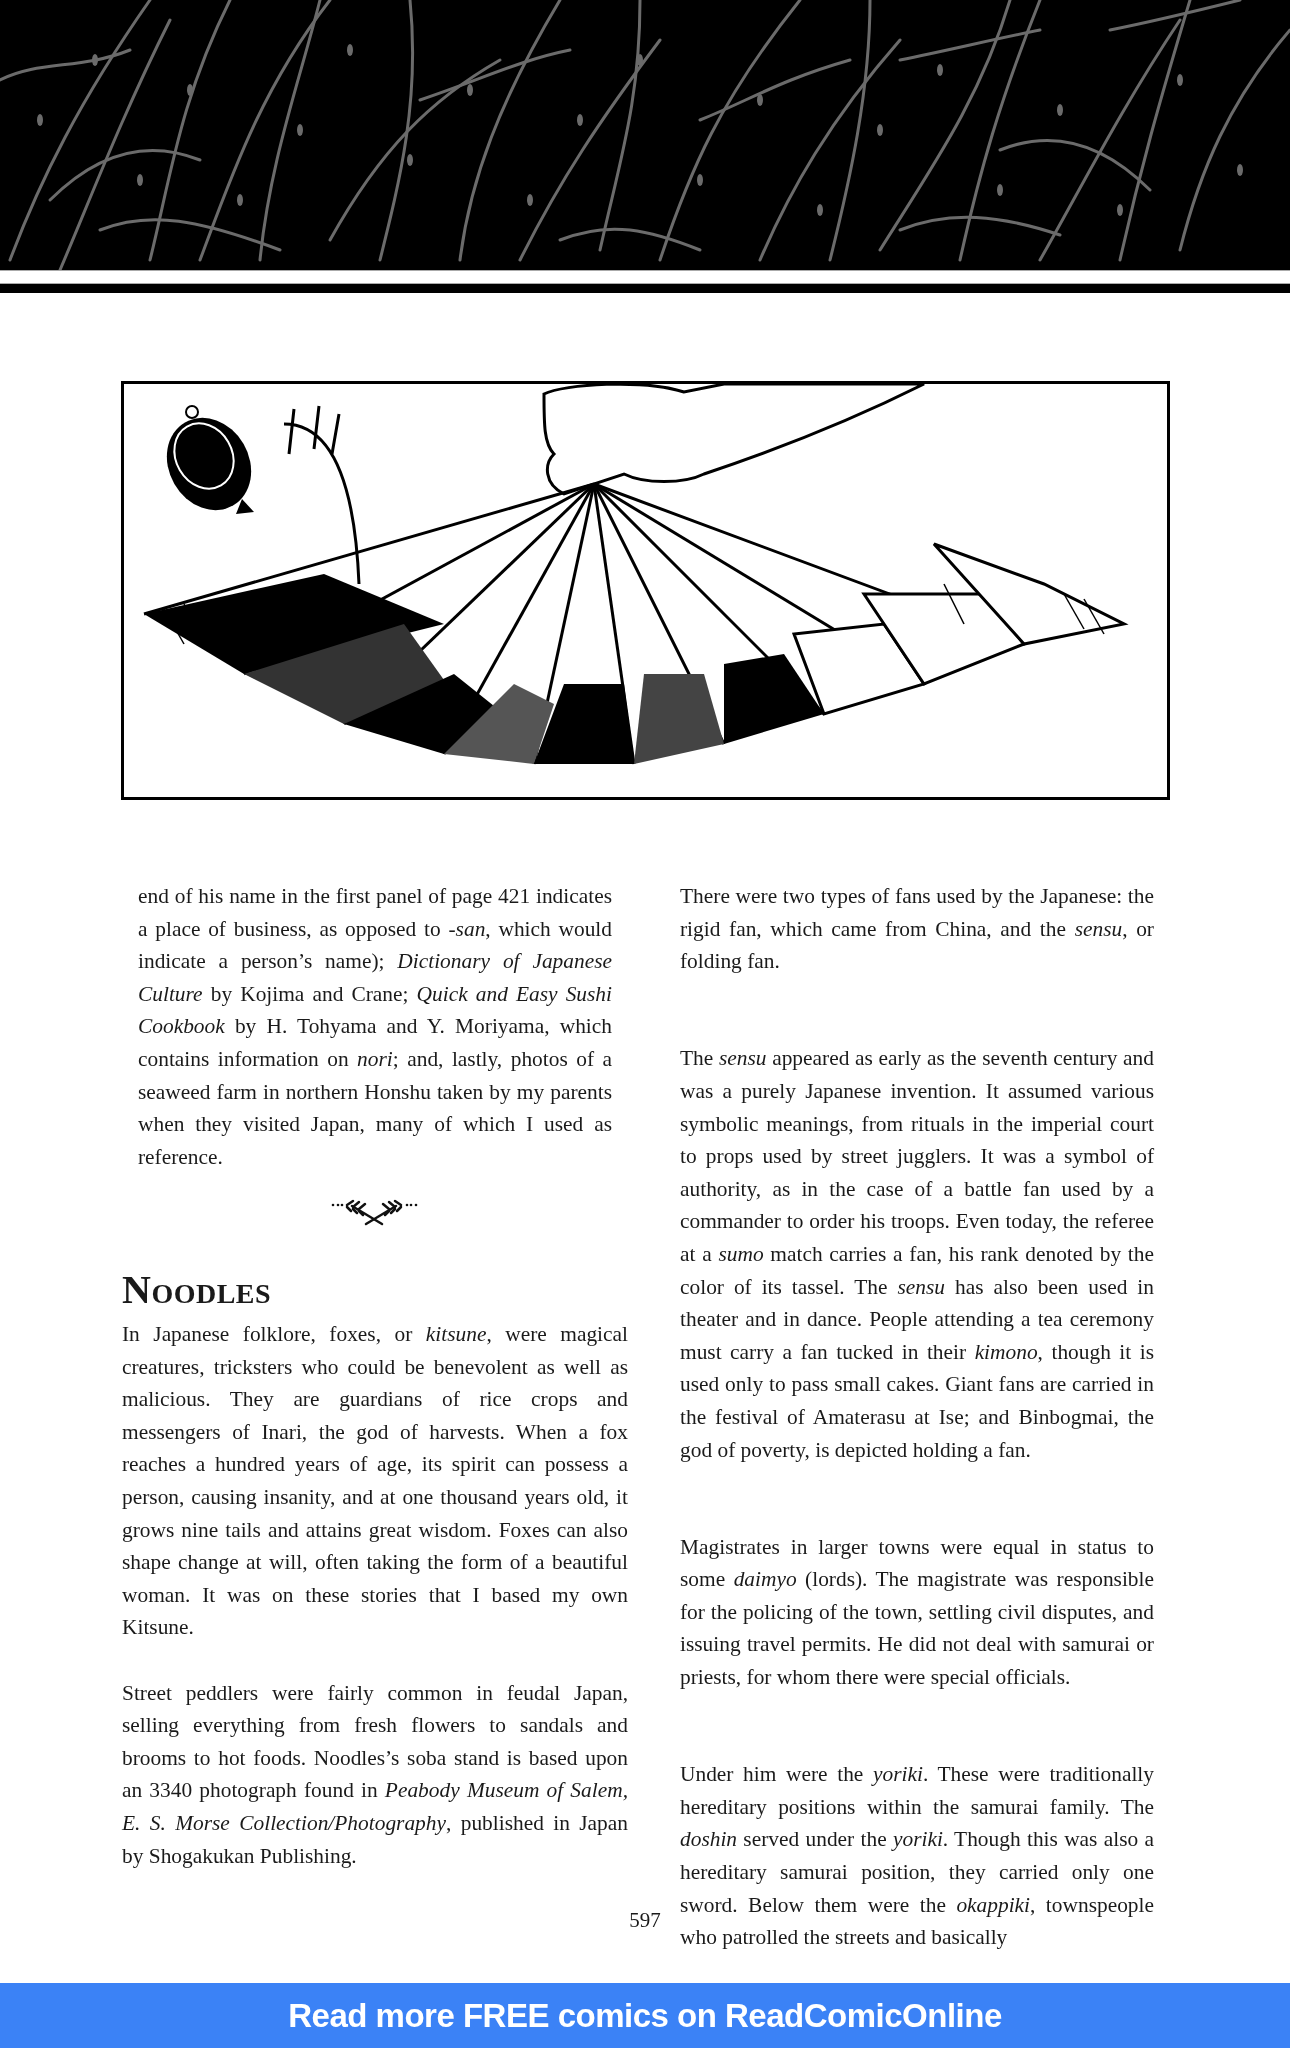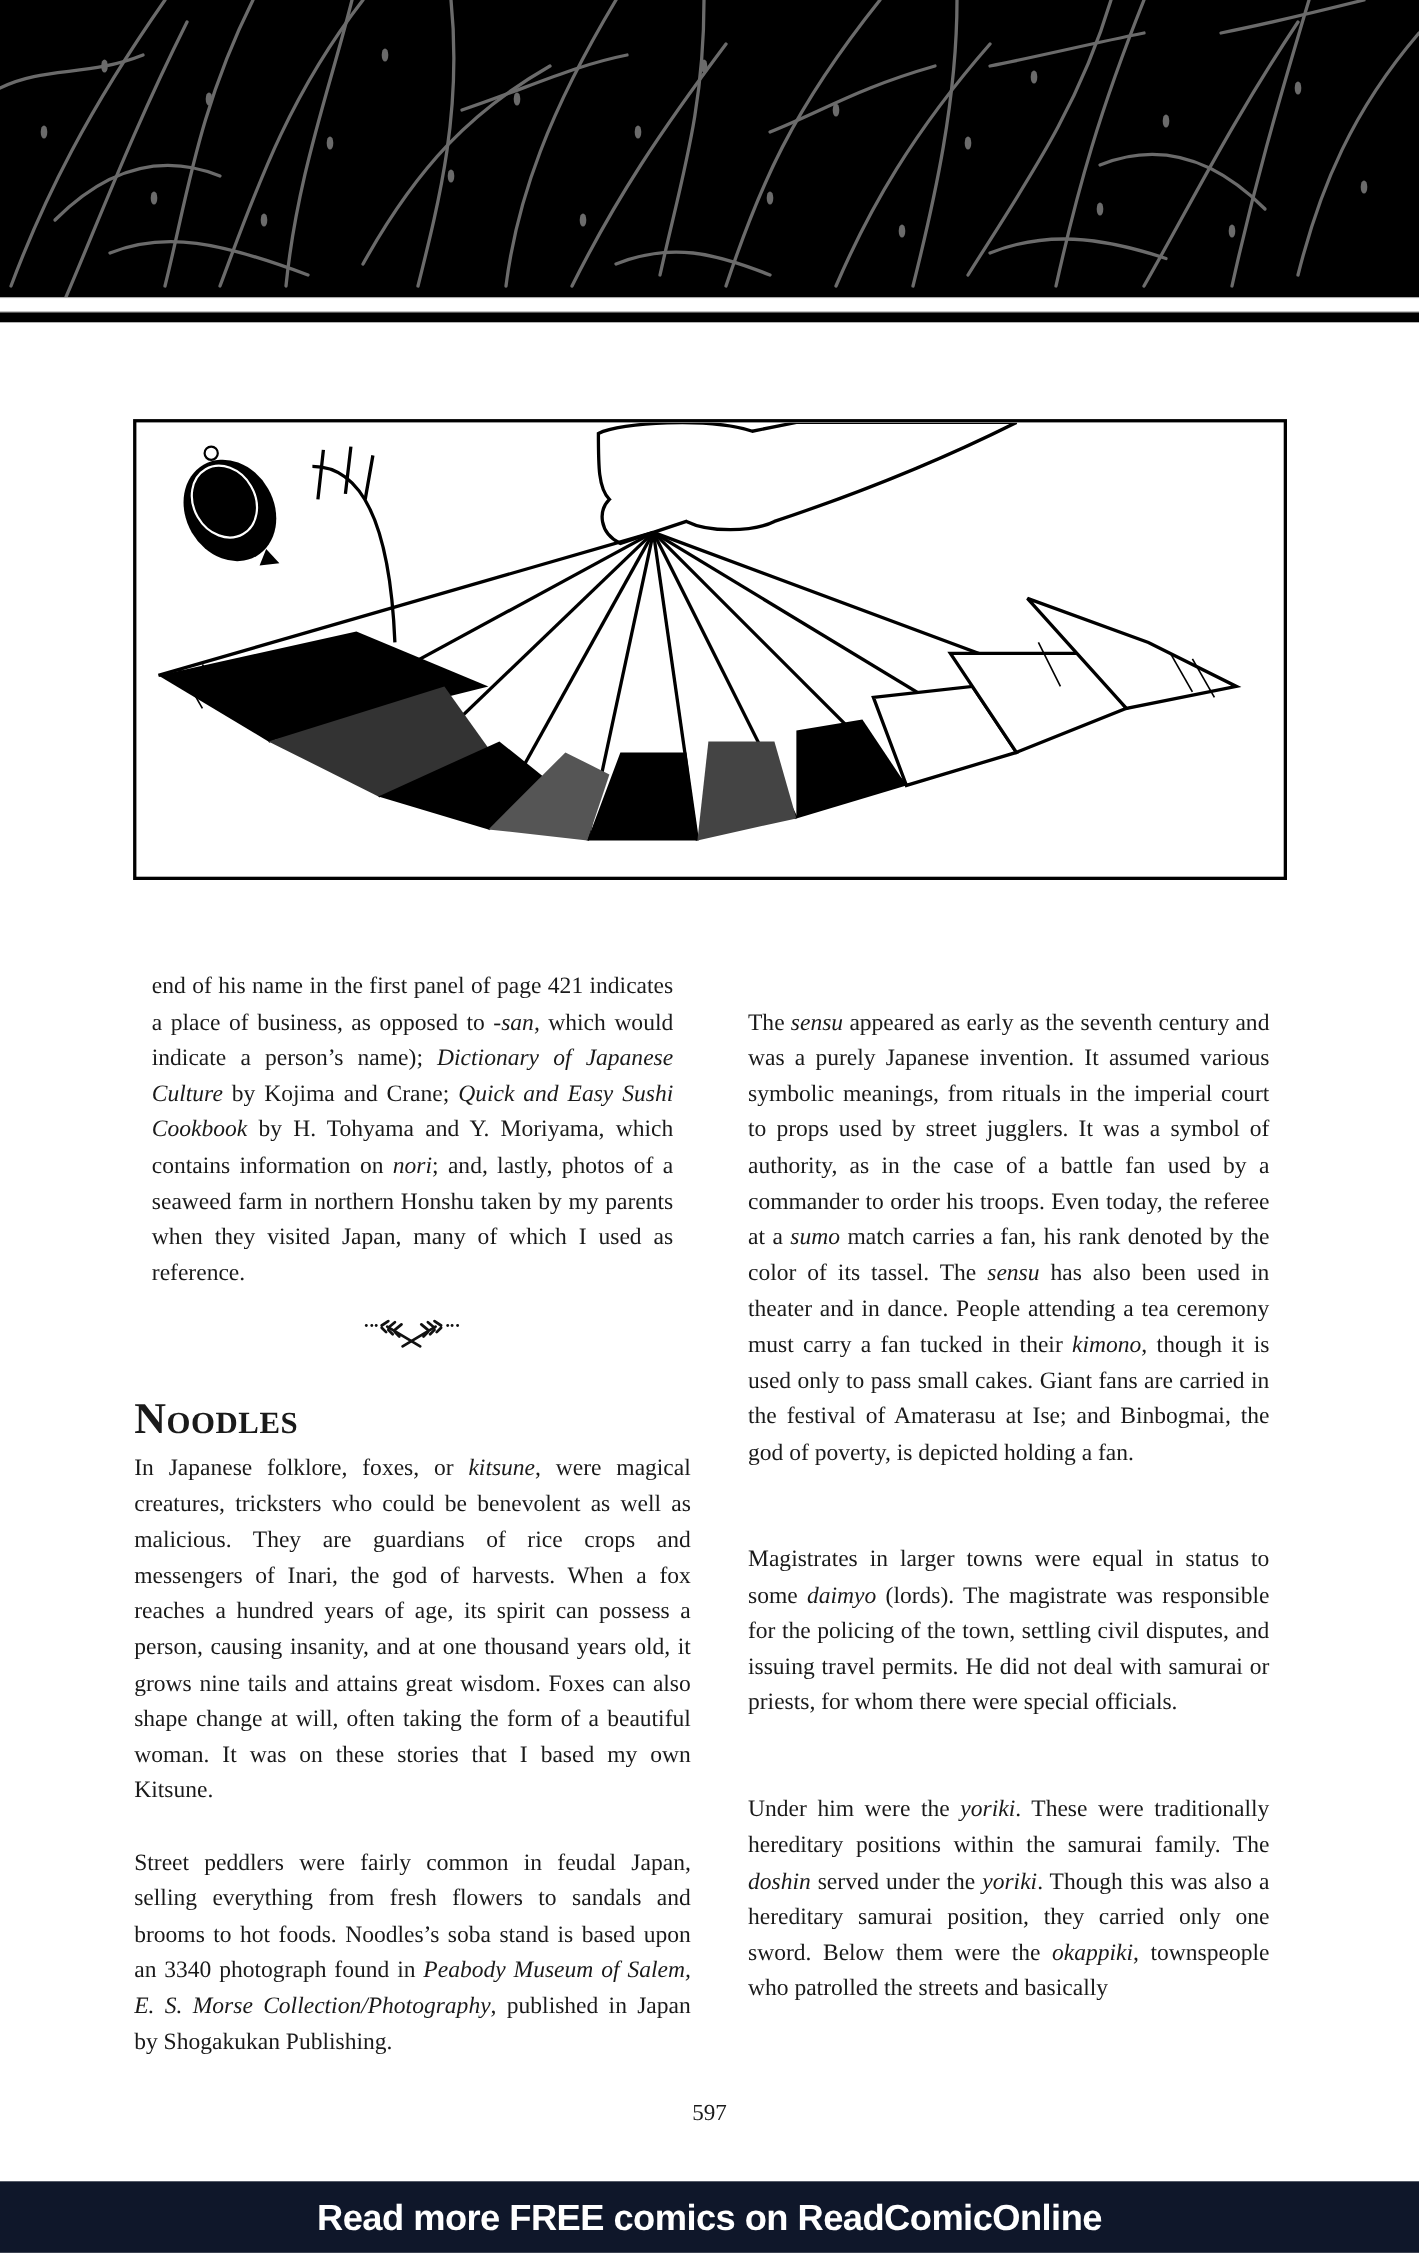--- a/index.html
+++ b/index.html
@@ -15,21 +15,21 @@
   .col .gap { height:32.6px; }
   .col-left { left:122px; top:864px; }
   .col-right { left:664px; top:864px; }
   em { font-style:italic; }
   .ornament { position:absolute; left:327px; top:1198px; width:94px; height:28px; }
   .section-title { position:absolute; left:122px; top:1268px; font-size:40px; font-weight:bold; letter-spacing:0.5px; line-height:44px; }
   .noodles-body { position:absolute; left:122px; top:1318px; width:506px; font-size:21.4px; line-height:32.6px; text-align:justify; }
   .noodles-body p { margin:0; }
   .noodles-body .gap { height:32.6px; }
   .page-number { position:absolute; left:0; width:1290px; top:1908px; text-align:center; font-size:21px; font-weight:normal; }
-  .footer-bar { position:absolute; left:0; top:1983px; width:1290px; height:65px; background:#0f172a; color:#fff;
+  .footer-bar { position:absolute; left:0; top:1983px; width:1290px; height:65px; background:#3b82f6; color:#fff;
                 font-family:"Liberation Sans","DejaVu Sans",sans-serif; font-weight:bold; font-size:33px;
                 text-align:center; line-height:65px; letter-spacing:-0.5px; }
 </style>
 </head>
 <body>
 
 <div class="header-band">
   <svg width="1290" height="270" viewBox="0 0 1290 270">
     <g stroke="#6b6b6b" stroke-width="3" fill="none" stroke-linecap="round">
       <path d="M10 260 C40 180 80 100 150 0"></path>
@@ -160,20 +160,21 @@
 
 <div class="section-title" style="font-variant:small-caps;">Noodles</div>
 
 <div class="noodles-body">
   <p><span>In Japanese folklore, foxes, or </span><em>kitsune</em><span>, were magical creatures, tricksters who could be benevolent as well as malicious. They are guardians of rice crops and messengers of Inari, the god of harvests. When a fox reaches a hundred years of age, its spirit can possess a person, causing insanity, and at one thousand years old, it grows nine tails and attains great wisdom. Foxes can also shape change at will, often taking the form of a beautiful woman. It was on these stories that I based my own Kitsune.</span></p>
   <div class="gap"></div>
   <p><span>Street peddlers were fairly common in feudal Japan, selling everything from fresh flowers to sandals and brooms to hot foods. Noodles’s soba stand is based upon an 3340 photograph found in </span><em>Peabody Museum of Salem, E. S. Morse Collection/Photography</em><span>, published in Japan by Shogakukan Publishing.</span></p>
 </div>
 
 <div class="col col-right">
+  <p><span>There were two types of fans used by the Japanese: the rigid fan, which came from China, and the </span><em>sensu</em><span>, or folding fan.</span></p>
   <div class="gap"></div>
   <p><span>The </span><em>sensu</em><span> appeared as early as the seventh century and was a purely Japanese invention. It assumed various symbolic meanings, from rituals in the imperial court to props used by street jugglers. It was a symbol of authority, as in the case of a battle fan used by a commander to order his troops. Even today, the referee at a </span><em>sumo</em><span> match carries a fan, his rank denoted by the color of its tassel. The </span><em>sensu</em><span> has also been used in theater and in dance. People attending a tea ceremony must carry a fan tucked in their </span><em>kimono</em><span>, though it is used only to pass small cakes. Giant fans are carried in the festival of Amaterasu at Ise; and Binbogmai, the god of poverty, is depicted holding a fan.</span></p>
   <div class="gap"></div>
   <p><span>Magistrates in larger towns were equal in status to some </span><em>daimyo</em><span> (lords). The magistrate was responsible for the policing of the town, settling civil disputes, and issuing travel permits. He did not deal with samurai or priests, for whom there were special officials.</span></p>
   <div class="gap"></div>
   <p><span>Under him were the </span><em>yoriki</em><span>. These were traditionally hereditary positions within the samurai family. The </span><em>doshin</em><span> served under the </span><em>yoriki</em><span>. Though this was also a hereditary samurai position, they carried only one sword. Below them were the </span><em>okappiki</em><span>, townspeople who patrolled the streets and basically</span></p>
 </div>
 
 <div class="page-number">597</div>
 

